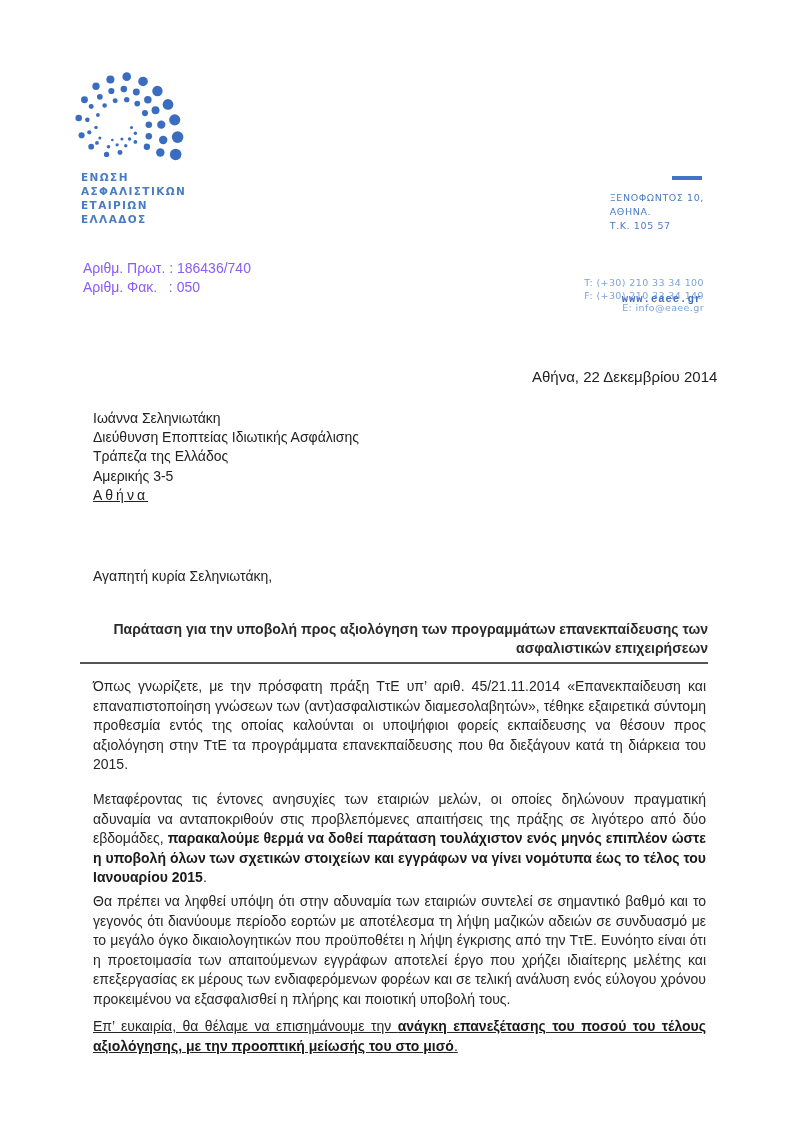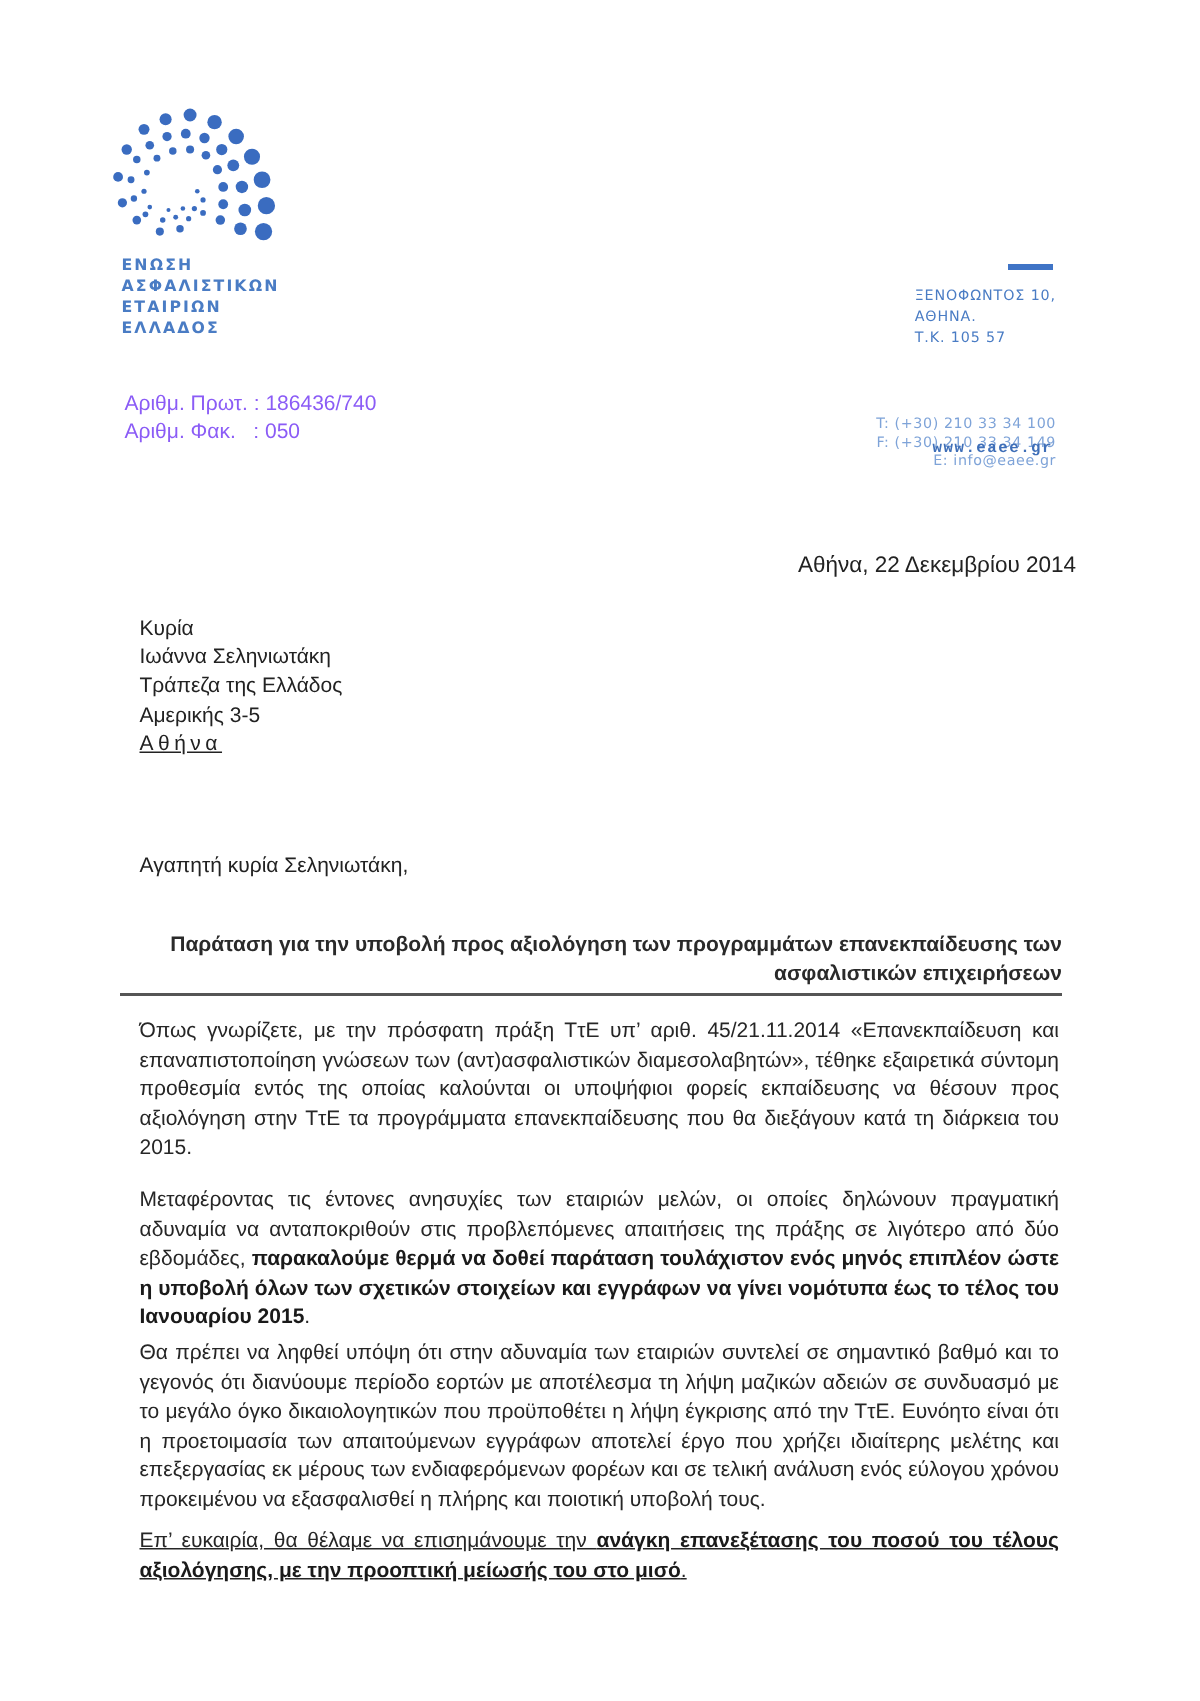--- a/index.html
+++ b/index.html
@@ -115,22 +115,22 @@
 <div class="web">www.eaee.gr</div>
 
 <div class="ref">
   <div class="row"><span>Αριθμ. Πρωτ. : </span><span>186436/740</span></div>
   <div class="row"><span>Αριθμ. Φακ.   : </span><span>050</span></div>
 </div>
 
 <div class="date">Αθήνα, 22 Δεκεμβρίου 2014</div>
 
 <div class="recipient">
-  <div>Κυρία</div>
   <div>Ιωάννα Σεληνιωτάκη</div>
+  <div>Διεύθυνση Εποπτείας Ιδιωτικής Ασφάλισης</div>
   <div>Τράπεζα της Ελλάδος</div>
   <div>Αμερικής 3-5</div>
   <div><span class="city">Αθήνα</span></div>
 </div>
 
 <div class="greeting">Αγαπητή κυρία Σεληνιωτάκη,</div>
 
 <div class="subject">Παράταση για την υποβολή προς αξιολόγηση των προγραμμάτων επανεκπαίδευσης των ασφαλιστικών επιχειρήσεων</div>
 
 <p class="body-text p1">Όπως γνωρίζετε, με την πρόσφατη πράξη ΤτΕ υπ’ αριθ. 45/21.11.2014 «Επανεκπαίδευση και επαναπιστοποίηση γνώσεων των (αντ)ασφαλιστικών διαμεσολαβητών», τέθηκε εξαιρετικά σύντομη προθεσμία εντός της οποίας καλούνται οι υποψήφιοι φορείς εκπαίδευσης να θέσουν προς αξιολόγηση στην ΤτΕ τα προγράμματα επανεκπαίδευσης που θα διεξάγουν κατά τη διάρκεια του 2015.</p>

